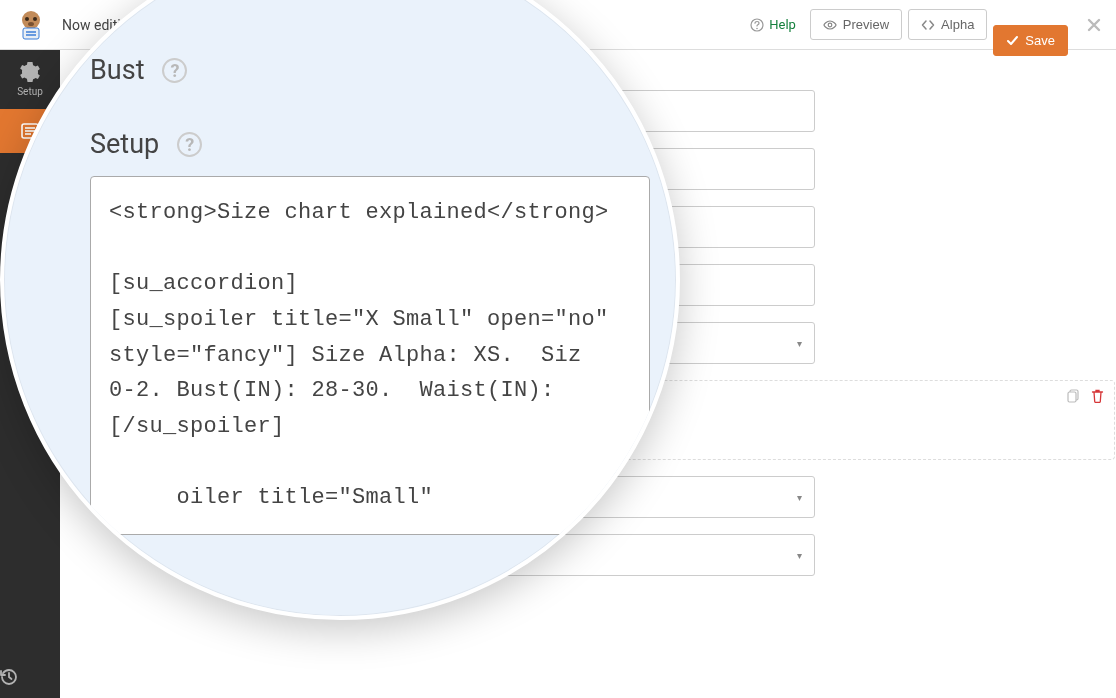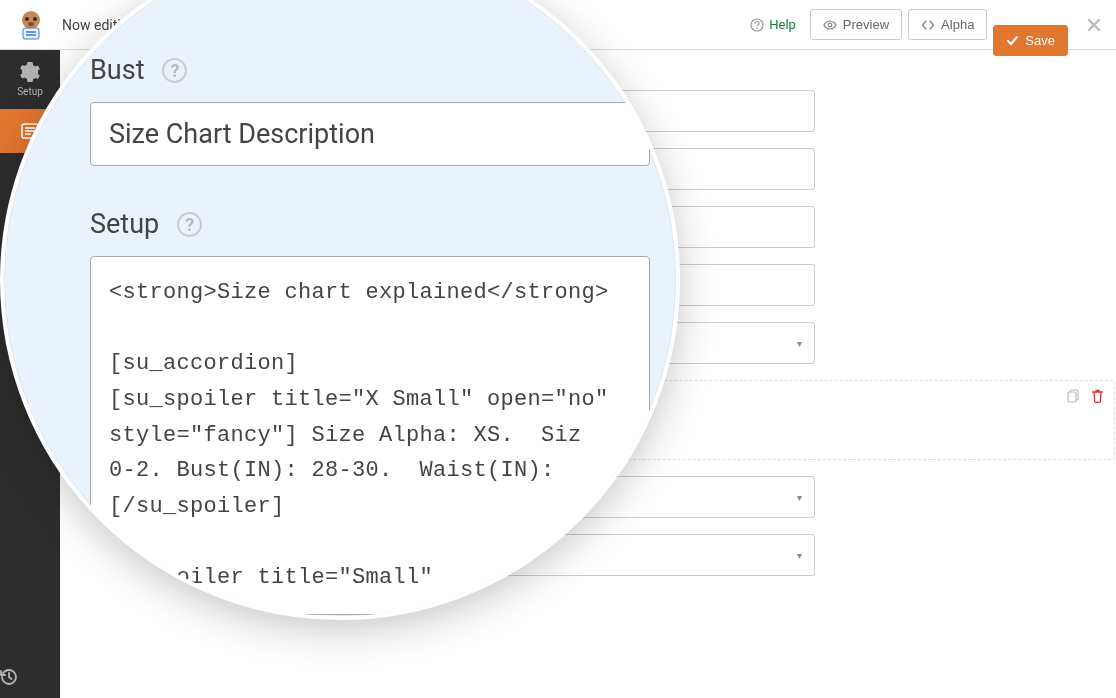--- a/index.html
+++ b/index.html
@@ -380,23 +380,20 @@
 </div>
 
 <div class="lens">
   <div class="lens-inner">
 
     <div class="field-row">
       <div class="field-label">
         <span>Bust</span>
         <span class="help-circle">?</span>
       </div>
-      <div class="text-input">
-        <span>Size Chart Description</span>
-      </div>
     </div>
 
     <div class="field-row">
       <div class="field-label">
         <span>Setup</span>
         <span class="help-circle">?</span>
       </div>
       <div class="code-area">&lt;strong&gt;Size chart explained&lt;/strong&gt;
 
 [su_accordion]

